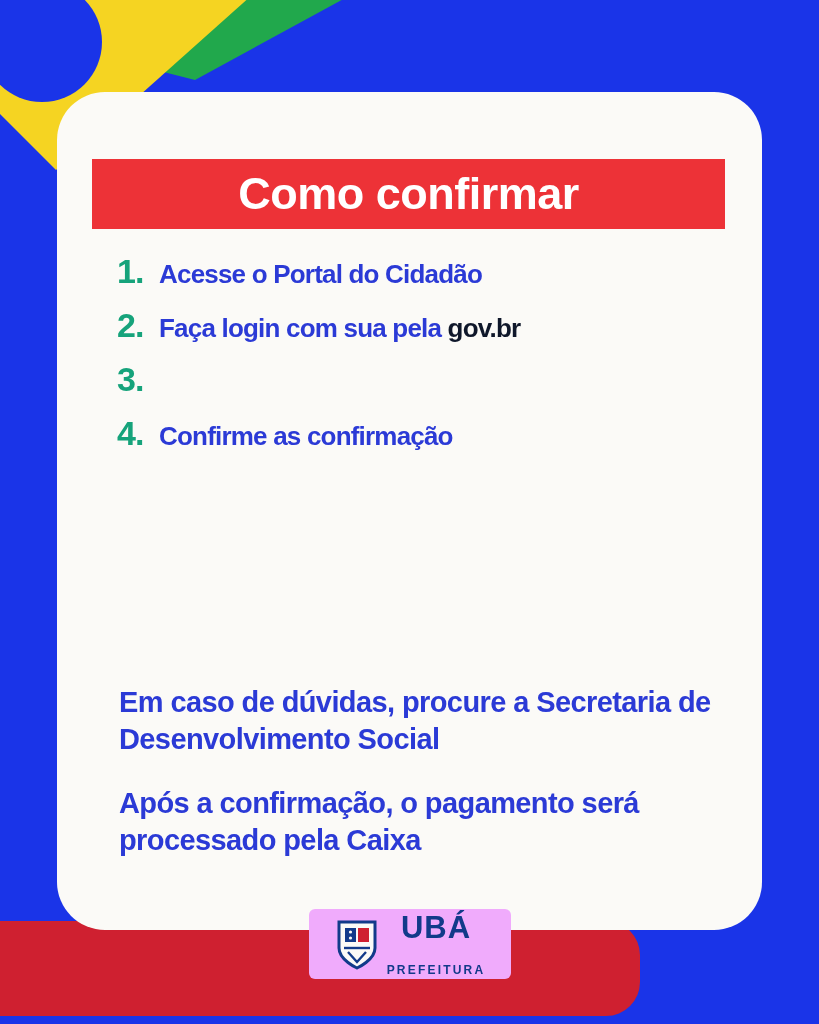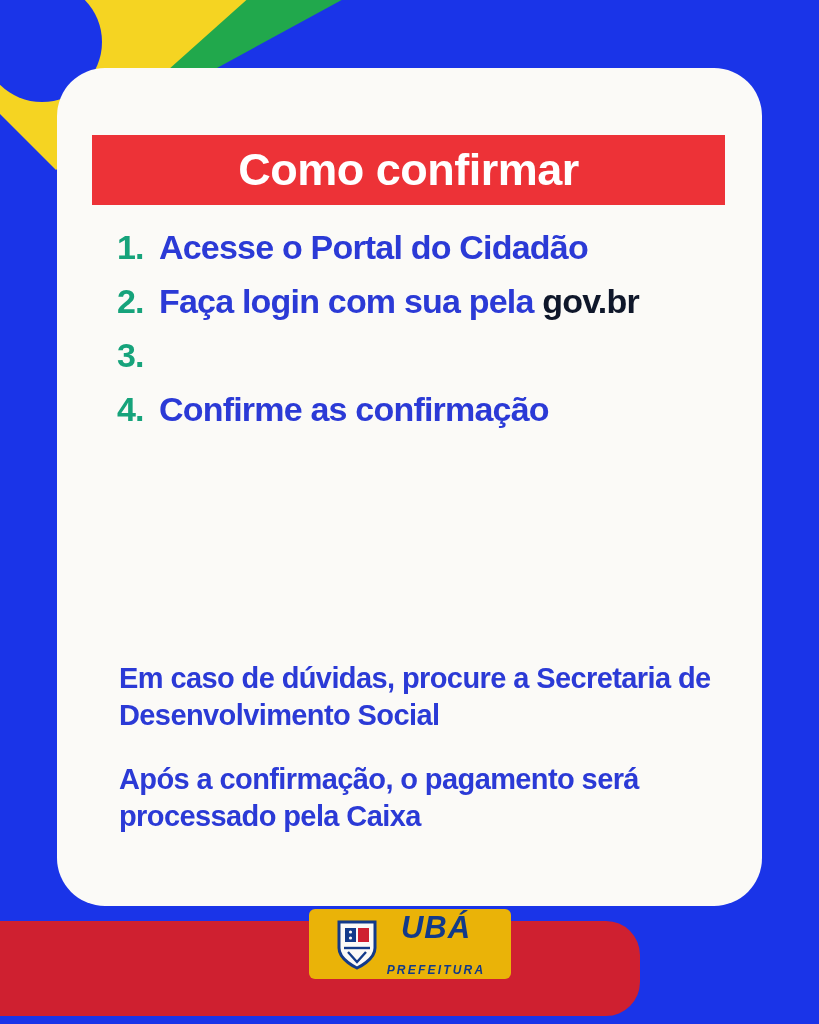--- a/index.html
+++ b/index.html
@@ -57,21 +57,21 @@
     height: 95px;
     background: #CF2030;
     border-top-right-radius: 34px;
     border-bottom-right-radius: 34px;
   }
 
   
   .card {
     position: absolute;
     left: 57px;
-    top: 68px;
+    top: 92px;
     width: 705px;
     height: 838px;
     background: #FBFAF7;
     border-radius: 48px;
     box-sizing: border-box;
   }
 
   
   .bar {
     position: absolute;
@@ -113,21 +113,21 @@
   .step-num {
     color: #16A37B;
     font-size: 34px;
     font-weight: bold;
     width: 42px;
     flex: none;
     letter-spacing: -1px;
   }
   .step-text {
     color: #2B3AD6;
-    font-size: 34px;
+    font-size: 26px;
     font-weight: bold;
     letter-spacing: -0.8px;
   }
   .step-text .hl {
     color: #0f172a;
   }
 
   
   .paragraphs {
     position: absolute;
@@ -144,29 +144,28 @@
     margin-bottom: 27px;
   }
 
   
   .logo {
     position: absolute;
     left: 309px;
     top: 909px;
     width: 202px;
     height: 70px;
-    background: #eab308;
+    background: #f0abfc;
     border-radius: 6px;
     display: flex;
     align-items: center;
     justify-content: center;
     gap: 8px;
     padding: 0 8px;
     box-sizing: border-box;
-    font-style: italic;
   }
   .crest {
     width: 44px;
     height: 52px;
     flex: none;
     position: relative;
   }
   .logo-text {
     display: flex;
     flex-direction: column;

